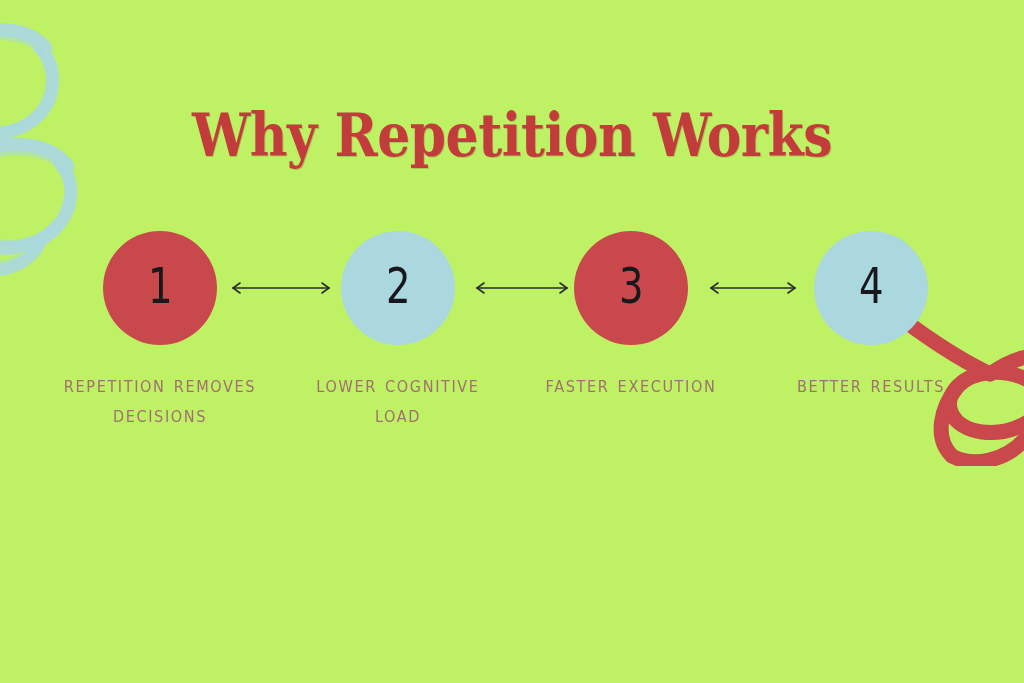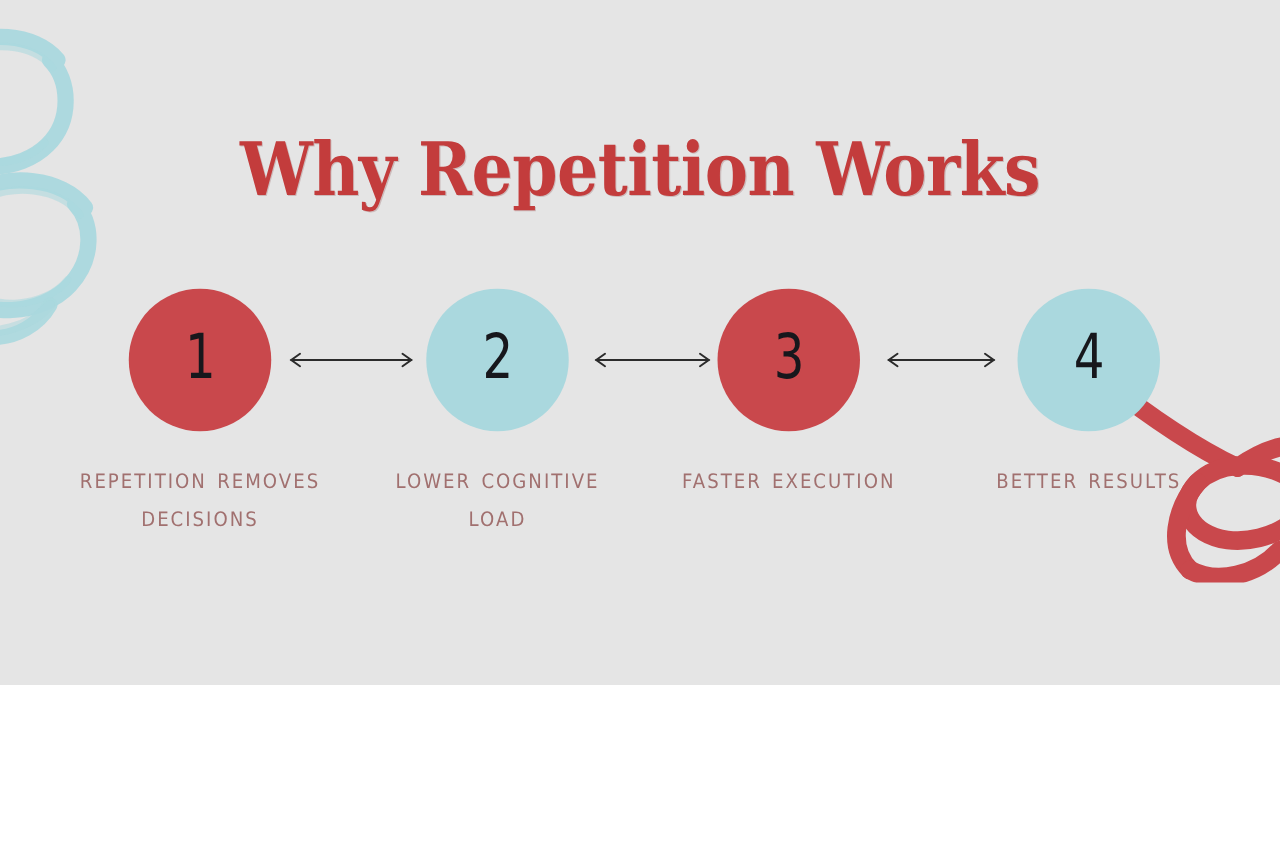--- a/index.html
+++ b/index.html
@@ -11,22 +11,22 @@
     width: 1024px;
     height: 683px;
     background: #ffffff;
     font-family: "Liberation Sans", sans-serif;
     overflow: hidden;
   }
 
   #canvas {
     position: relative;
     width: 1024px;
-    height: 548px;
-    background: #e5e5e5;
+    height: 683px;
+    background: #bef264;
     overflow: hidden;
   }
 
   
   .decor {
     position: absolute;
     pointer-events: none;
   }
   #decor-blue-spiral {
     left: -72px;

